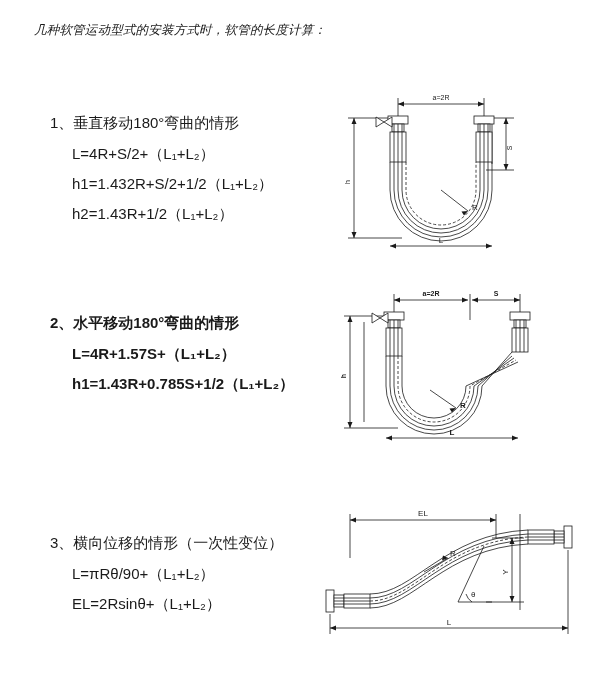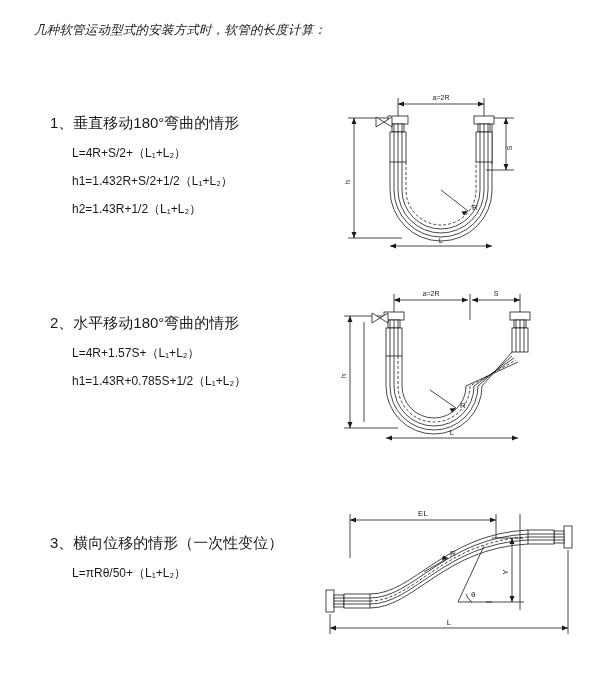--- a/index.html
+++ b/index.html
@@ -23,36 +23,36 @@
     letter-spacing: 0.2px;
     white-space: nowrap;
     font-style: italic;
   }
   .section {
     position: absolute;
     left: 0;
     width: 600px;
   }
   #section-1 { top: 78px; height: 190px; }
-  #section-2 { top: 278px; height: 200px; }
+  #section-2 { top: 278px; height: 200px; font-weight: bold; }
   #section-3 { top: 498px; height: 160px; }
 
   .text-col {
     position: absolute;
     left: 50px;
     top: 36px;
     width: 240px;
   }
   .sec-heading {
     font-size: 15px;
     margin: 0 0 12px 0;
     white-space: nowrap;
   }
   .formula {
-    font-size: 12px;
+    font-size: 15px;
     margin: 0 0 11px 0;
     padding-left: 22px;
     white-space: nowrap;
   }
   .fig {
     position: absolute;
     right: 4px;
     top: 0;
   }
   svg text {
@@ -210,21 +210,22 @@
       <text x="40" y="98" font-size="7" text-anchor="middle" transform="rotate(-90 40 98)">h</text>
       <text x="154" y="130" font-size="8">R</text>
       <text x="146" y="157" font-size="8" text-anchor="middle">L</text>
     </svg>
   </div>
 </div>
 
 <div class="section" id="section-3">
   <div class="text-col">
     <p class="sec-heading">3、横向位移的情形（一次性变位）</p>
-    <p class="formula">L=πRθ/50+（L₁+L₂）</p>
+    <p class="formula">L=πRθ/90+（L₁+L₂）</p>
+    <p class="formula">EL=2Rsinθ+（L₁+L₂）</p>
   </div>
 
   <div class="fig">
     <svg width="290" height="150" viewBox="0 0 290 150">
       <g stroke="#1a1a1a" fill="none" stroke-width="0.8">
 
         <line x1="44" y1="22" x2="190" y2="22"></line>
         <path d="M44 22 l6 -2.5 v5 z" fill="#1a1a1a" stroke="none"></path>
         <path d="M190 22 l-6 -2.5 v5 z" fill="#1a1a1a" stroke="none"></path>
         <line x1="44" y1="16" x2="44" y2="60"></line>

